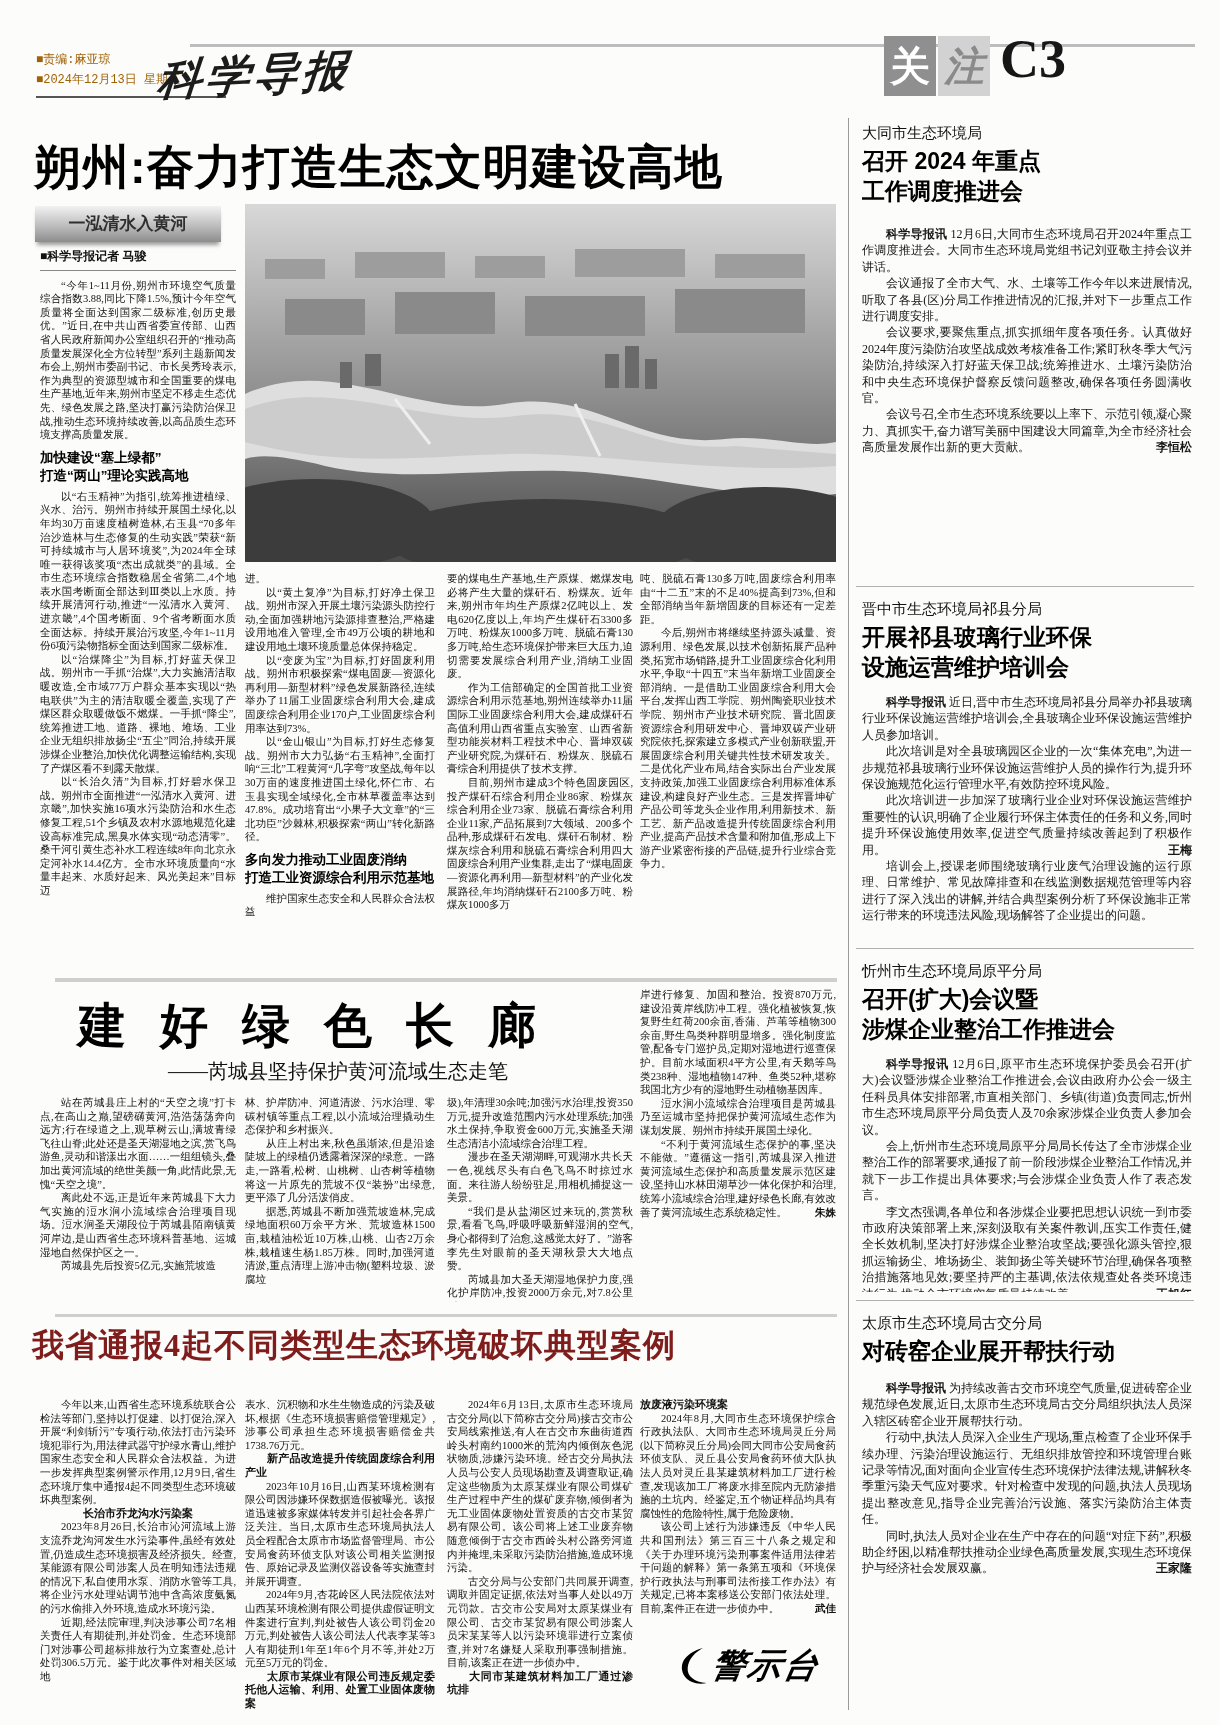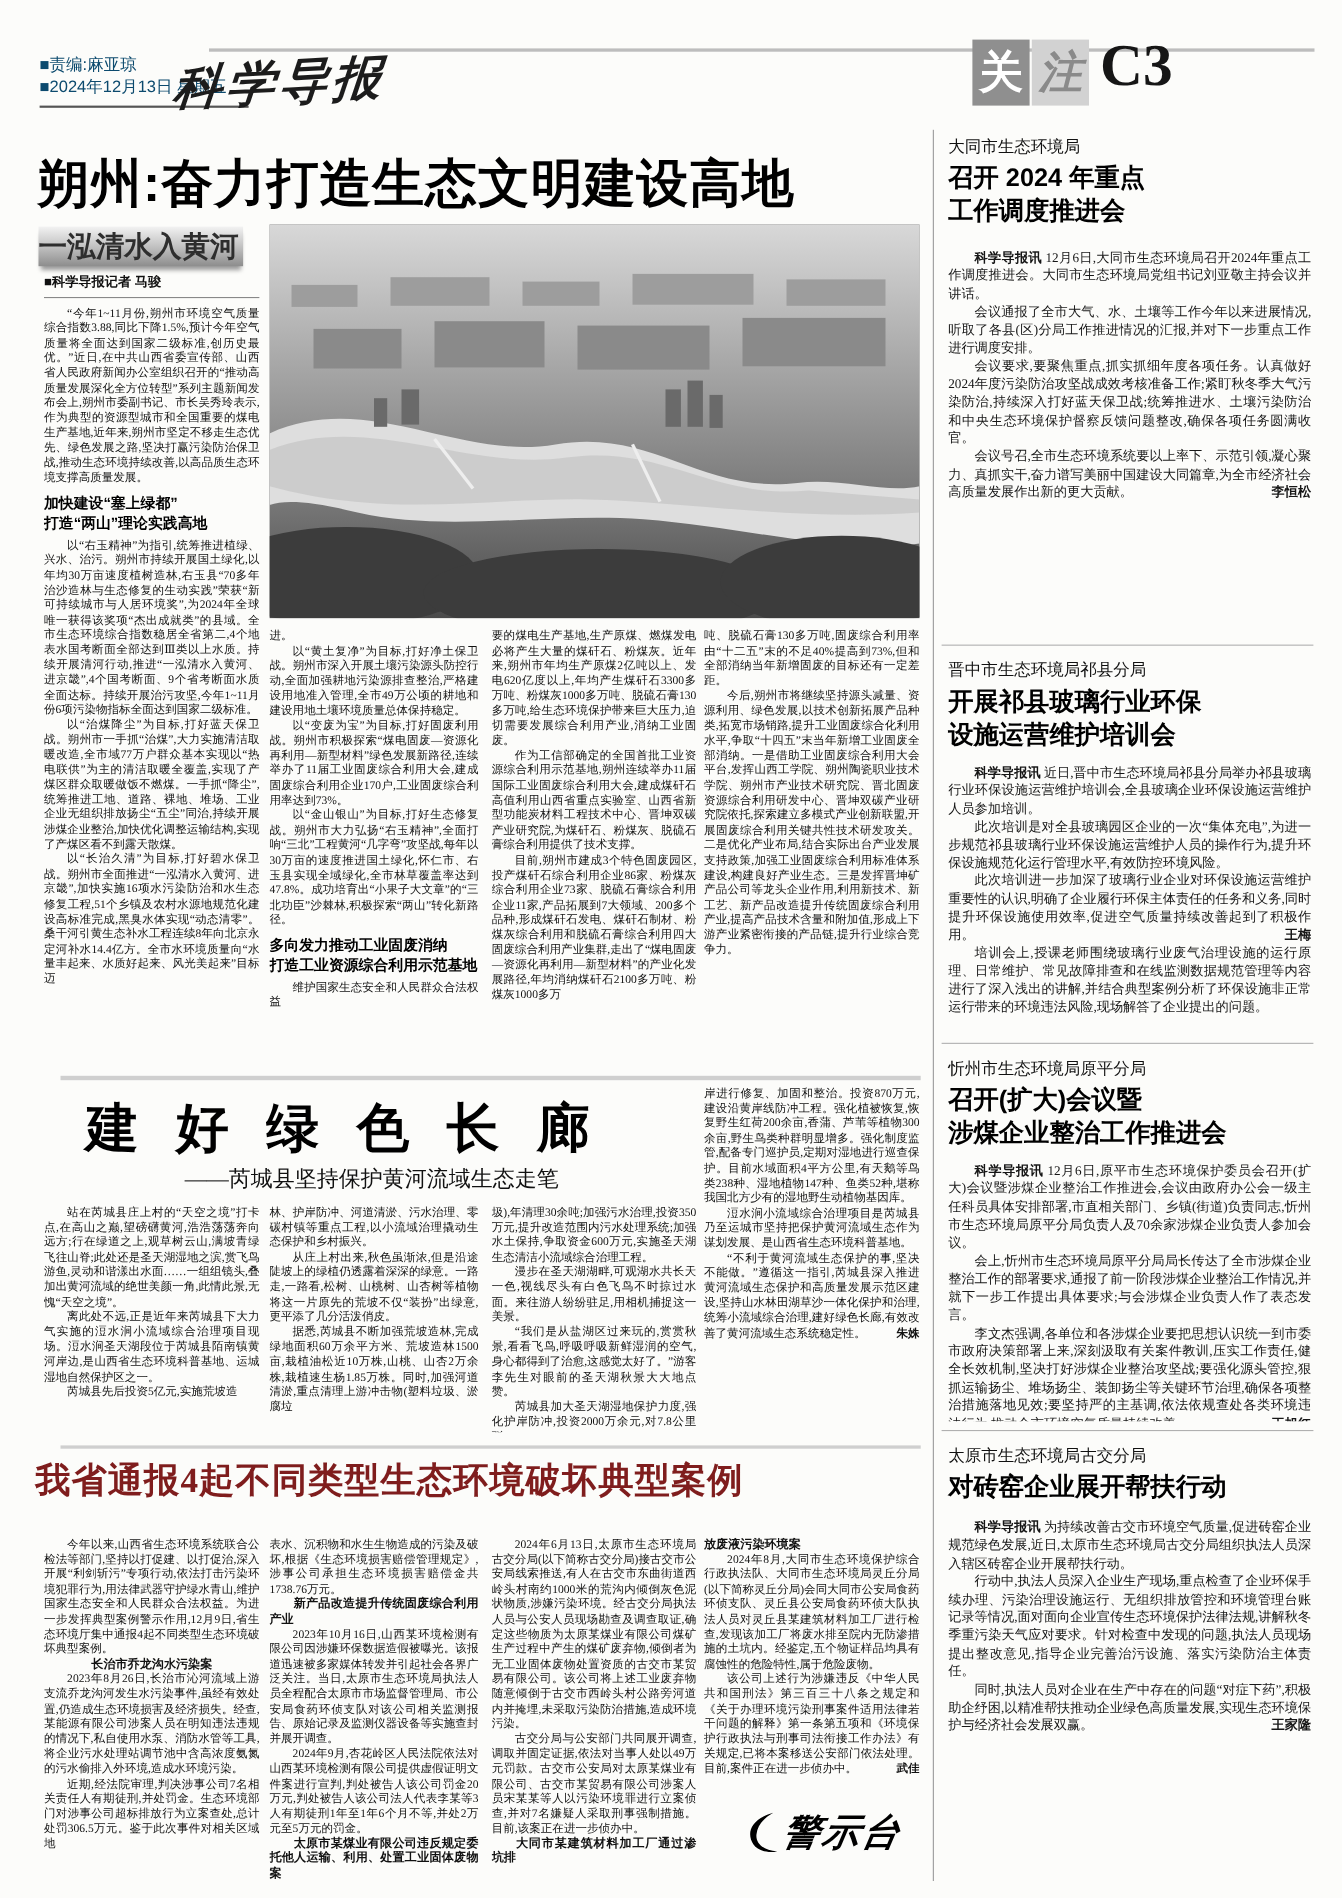--- a/index.html
+++ b/index.html
@@ -1,34 +1,34 @@
 <!DOCTYPE html>
 <html><head>
 <meta charset="utf-8">
 <style>
   html,body{margin:0;padding:0;}
   body{width:1220px;height:1725px;position:relative;background:#fcfcfa;color:#161616;
        font-family:"Liberation Serif","DejaVu Serif",serif;}
   .abs{position:absolute;}
   
   .top-rule{left:190px;top:44px;width:1005px;height:3px;background:#bdbdbd;}
-  .editor-block{left:36px;top:50px;width:190px;font-family:Liberation Sans, sans-serif;
-                font-size:15px;line-height:20px;color:#0c4a6e;border-bottom:2px solid #555;padding-bottom:6px;}
+  .editor-block{left:36px;top:50px;width:190px;font-family:Liberation Mono, monospace;
+                font-size:12px;line-height:20px;color:#a16207;border-bottom:2px solid #555;padding-bottom:6px;}
   .masthead{left:158px;top:46px;font-size:44px;font-weight:bold;font-style:italic;
             font-family:"DejaVu Serif",serif;transform:skewX(-8deg) rotate(-3deg);color:#1c1c1c;letter-spacing:4px;}
   .sec-box{top:36px;width:52px;height:60px;text-align:center;font-weight:bold;font-size:40px;line-height:60px;
            font-family:"Liberation Sans",sans-serif;}
   .sec-a{left:884px;background:#8f8f8f;color:#fff;}
   .sec-b{left:938px;background:#d2d2d2;color:#8a8a8a;font-style:italic;}
   .page-no{left:1000px;top:28px;font-size:54px;font-weight:bold;font-family:"Liberation Serif",serif;}
   
   .main-headline{left:34px;top:136px;width:790px;font-size:47px;font-weight:900;letter-spacing:1px;
                  font-family:"Liberation Sans",sans-serif;color:#000;}
   .badge{left:35px;top:206px;width:186px;height:36px;background:linear-gradient(180deg,#f2f2f2 0%,#bdbdbd 55%,#8d8d8d 100%);
-         text-align:left;font-family:"Liberation Sans",sans-serif;font-weight:bold;font-size:26px;line-height:36px;color:#2e2e2e;
+         text-align:center;font-family:"Liberation Sans",sans-serif;font-weight:bold;font-size:17px;line-height:36px;color:#2e2e2e;
          box-shadow:0 5px 4px -2px #9a9a9a;}
   .photo{left:245px;top:204px;width:591px;height:358px;overflow:hidden;background:#9a9a9a;}
   .col{position:absolute;font-size:10.5px;line-height:13.6px;text-align:justify;overflow:hidden;color:#111;}
   .col p{margin:0;text-indent:2em;}
   .col p.cont{text-indent:0;}
   .col p.inline-subhead{font-family:"Liberation Sans",sans-serif;font-weight:bold;font-size:13.5px;line-height:18px;
                         text-indent:0;margin:7px 0 5px 0;white-space:pre-line;text-align:left;color:#000;}
   .col p.sub-center{font-weight:bold;text-indent:0;text-align:center;font-family:Liberation Sans, sans-serif;font-size:11px;}
   .col p.sub-run{font-weight:bold;text-indent:2em;font-family:"Liberation Sans",sans-serif;font-size:11px;}
   .col p.sub-cont{font-weight:bold;text-indent:0;font-family:"Liberation Sans",sans-serif;font-size:11px;}
@@ -176,21 +176,21 @@
   <div>
       <p class="para cont">圾),年清理30余吨;加强污水治理,投资350万元,提升改造范围内污水处理系统;加强水土保持,争取资金600万元,实施圣天湖生态清洁小流域综合治理工程。</p>
       <p class="para">漫步在圣天湖湖畔,可观湖水共长天一色,视线尽头有白色飞鸟不时掠过水面。来往游人纷纷驻足,用相机捕捉这一美景。</p>
       <p class="para">“我们是从盐湖区过来玩的,赏赏秋景,看看飞鸟,呼吸呼吸新鲜湿润的空气,身心都得到了治愈,这感觉太好了。”游客李先生对眼前的圣天湖秋景大大地点赞。</p>
       <p class="para">芮城县加大圣天湖湿地保护力度,强化护岸防冲,投资2000万余元,对7.8公里驳</p>
     </div>
 </div>
 <div class="abs col" style="left:640px;top:988px;width:196px;height:314px;">
   <div>
       <p class="para cont">岸进行修复、加固和整治。投资870万元,建设沿黄岸线防冲工程。强化植被恢复,恢复野生红荷200余亩,香蒲、芦苇等植物300余亩,野生鸟类种群明显增多。强化制度监管,配备专门巡护员,定期对湿地进行巡查保护。目前水域面积4平方公里,有天鹅等鸟类238种、湿地植物147种、鱼类52种,堪称我国北方少有的湿地野生动植物基因库。</p>
-      <p class="para">浢水涧小流域综合治理项目是芮城县乃至运城市坚持把保护黄河流域生态作为谋划发展、是山西省生态环境科普基地。</p>
+      <p class="para">浢水涧小流域综合治理项目是芮城县乃至运城市坚持把保护黄河流域生态作为谋划发展、朔州市持续开展国土绿化。</p>
       <p class="para">“不利于黄河流域生态保护的事,坚决不能做。”遵循这一指引,芮城县深入推进黄河流域生态保护和高质量发展示范区建设,坚持山水林田湖草沙一体化保护和治理,统筹小流域综合治理,建好绿色长廊,有效改善了黄河流域生态系统稳定性。<span class="sign">朱姝</span></p>
     </div>
 </div>
 
 <div class="abs hr-sep" style="top:1314px;height:3px;"></div>
 
 <h2 class="abs case-headline" style="margin:0;">我省通报4起不同类型生态环境破坏典型案例</h2>
 
 <div class="abs col" style="left:40px;top:1398px;width:196px;height:324px;">
   <div>

